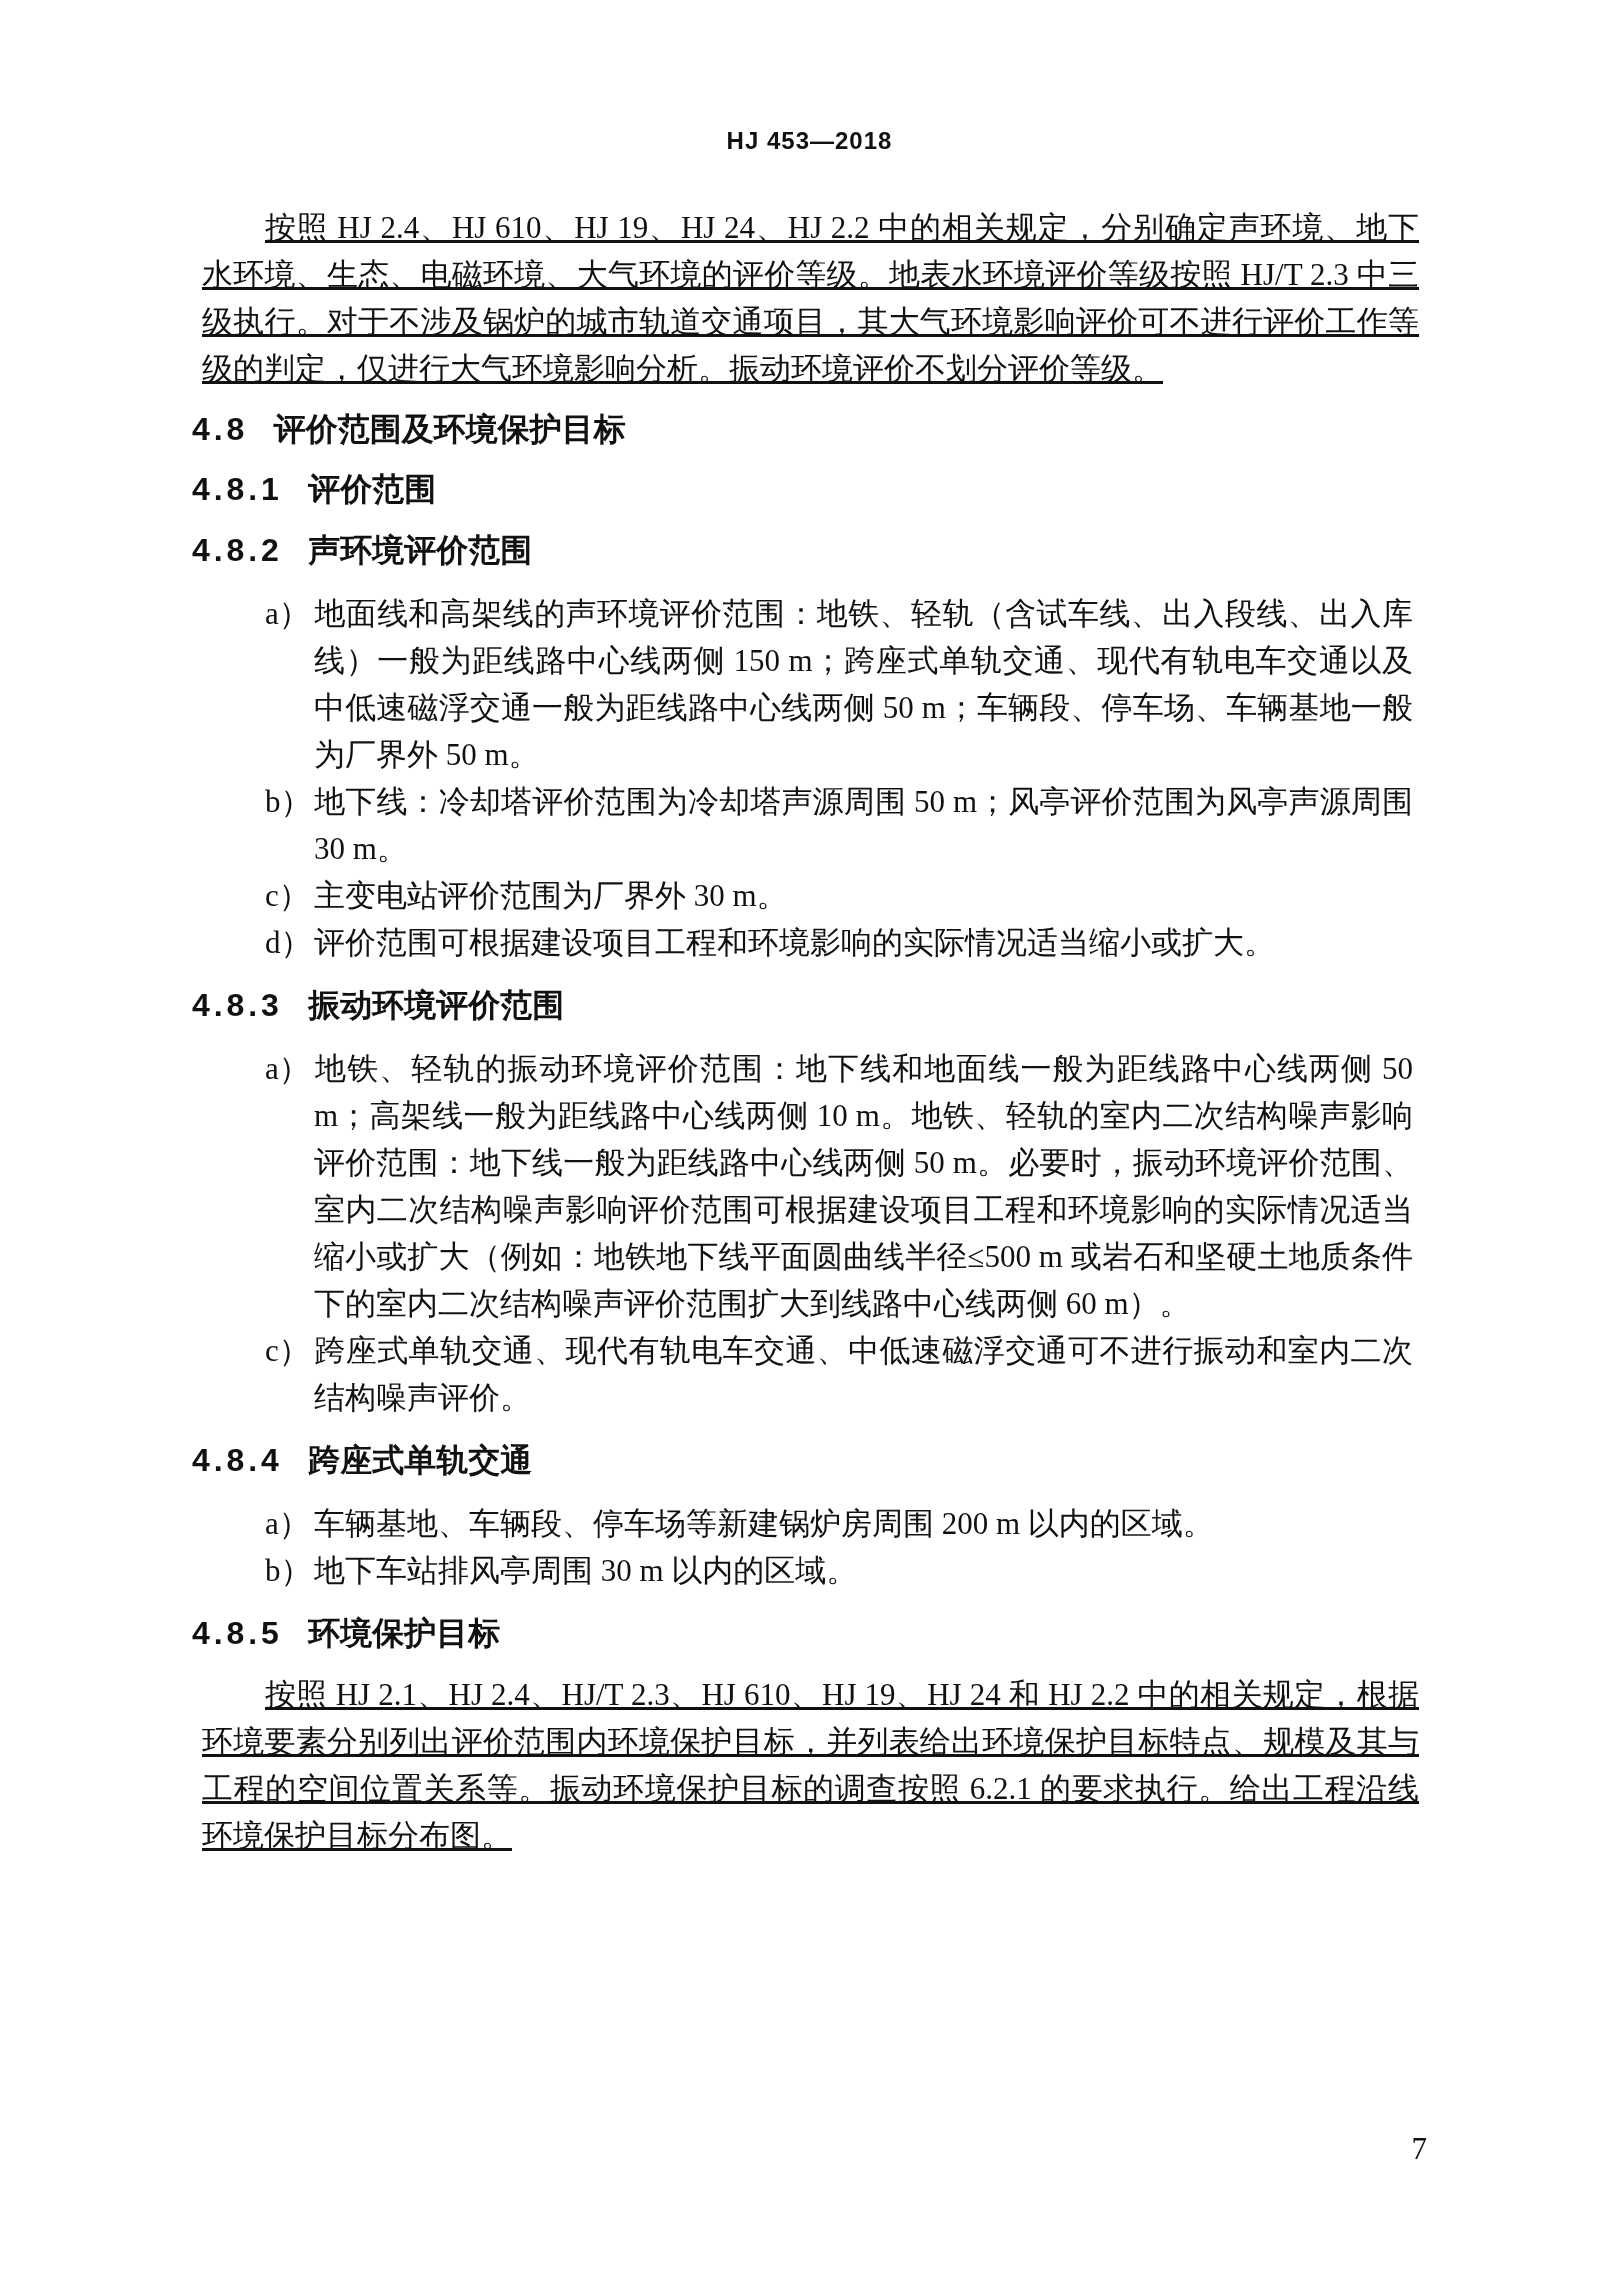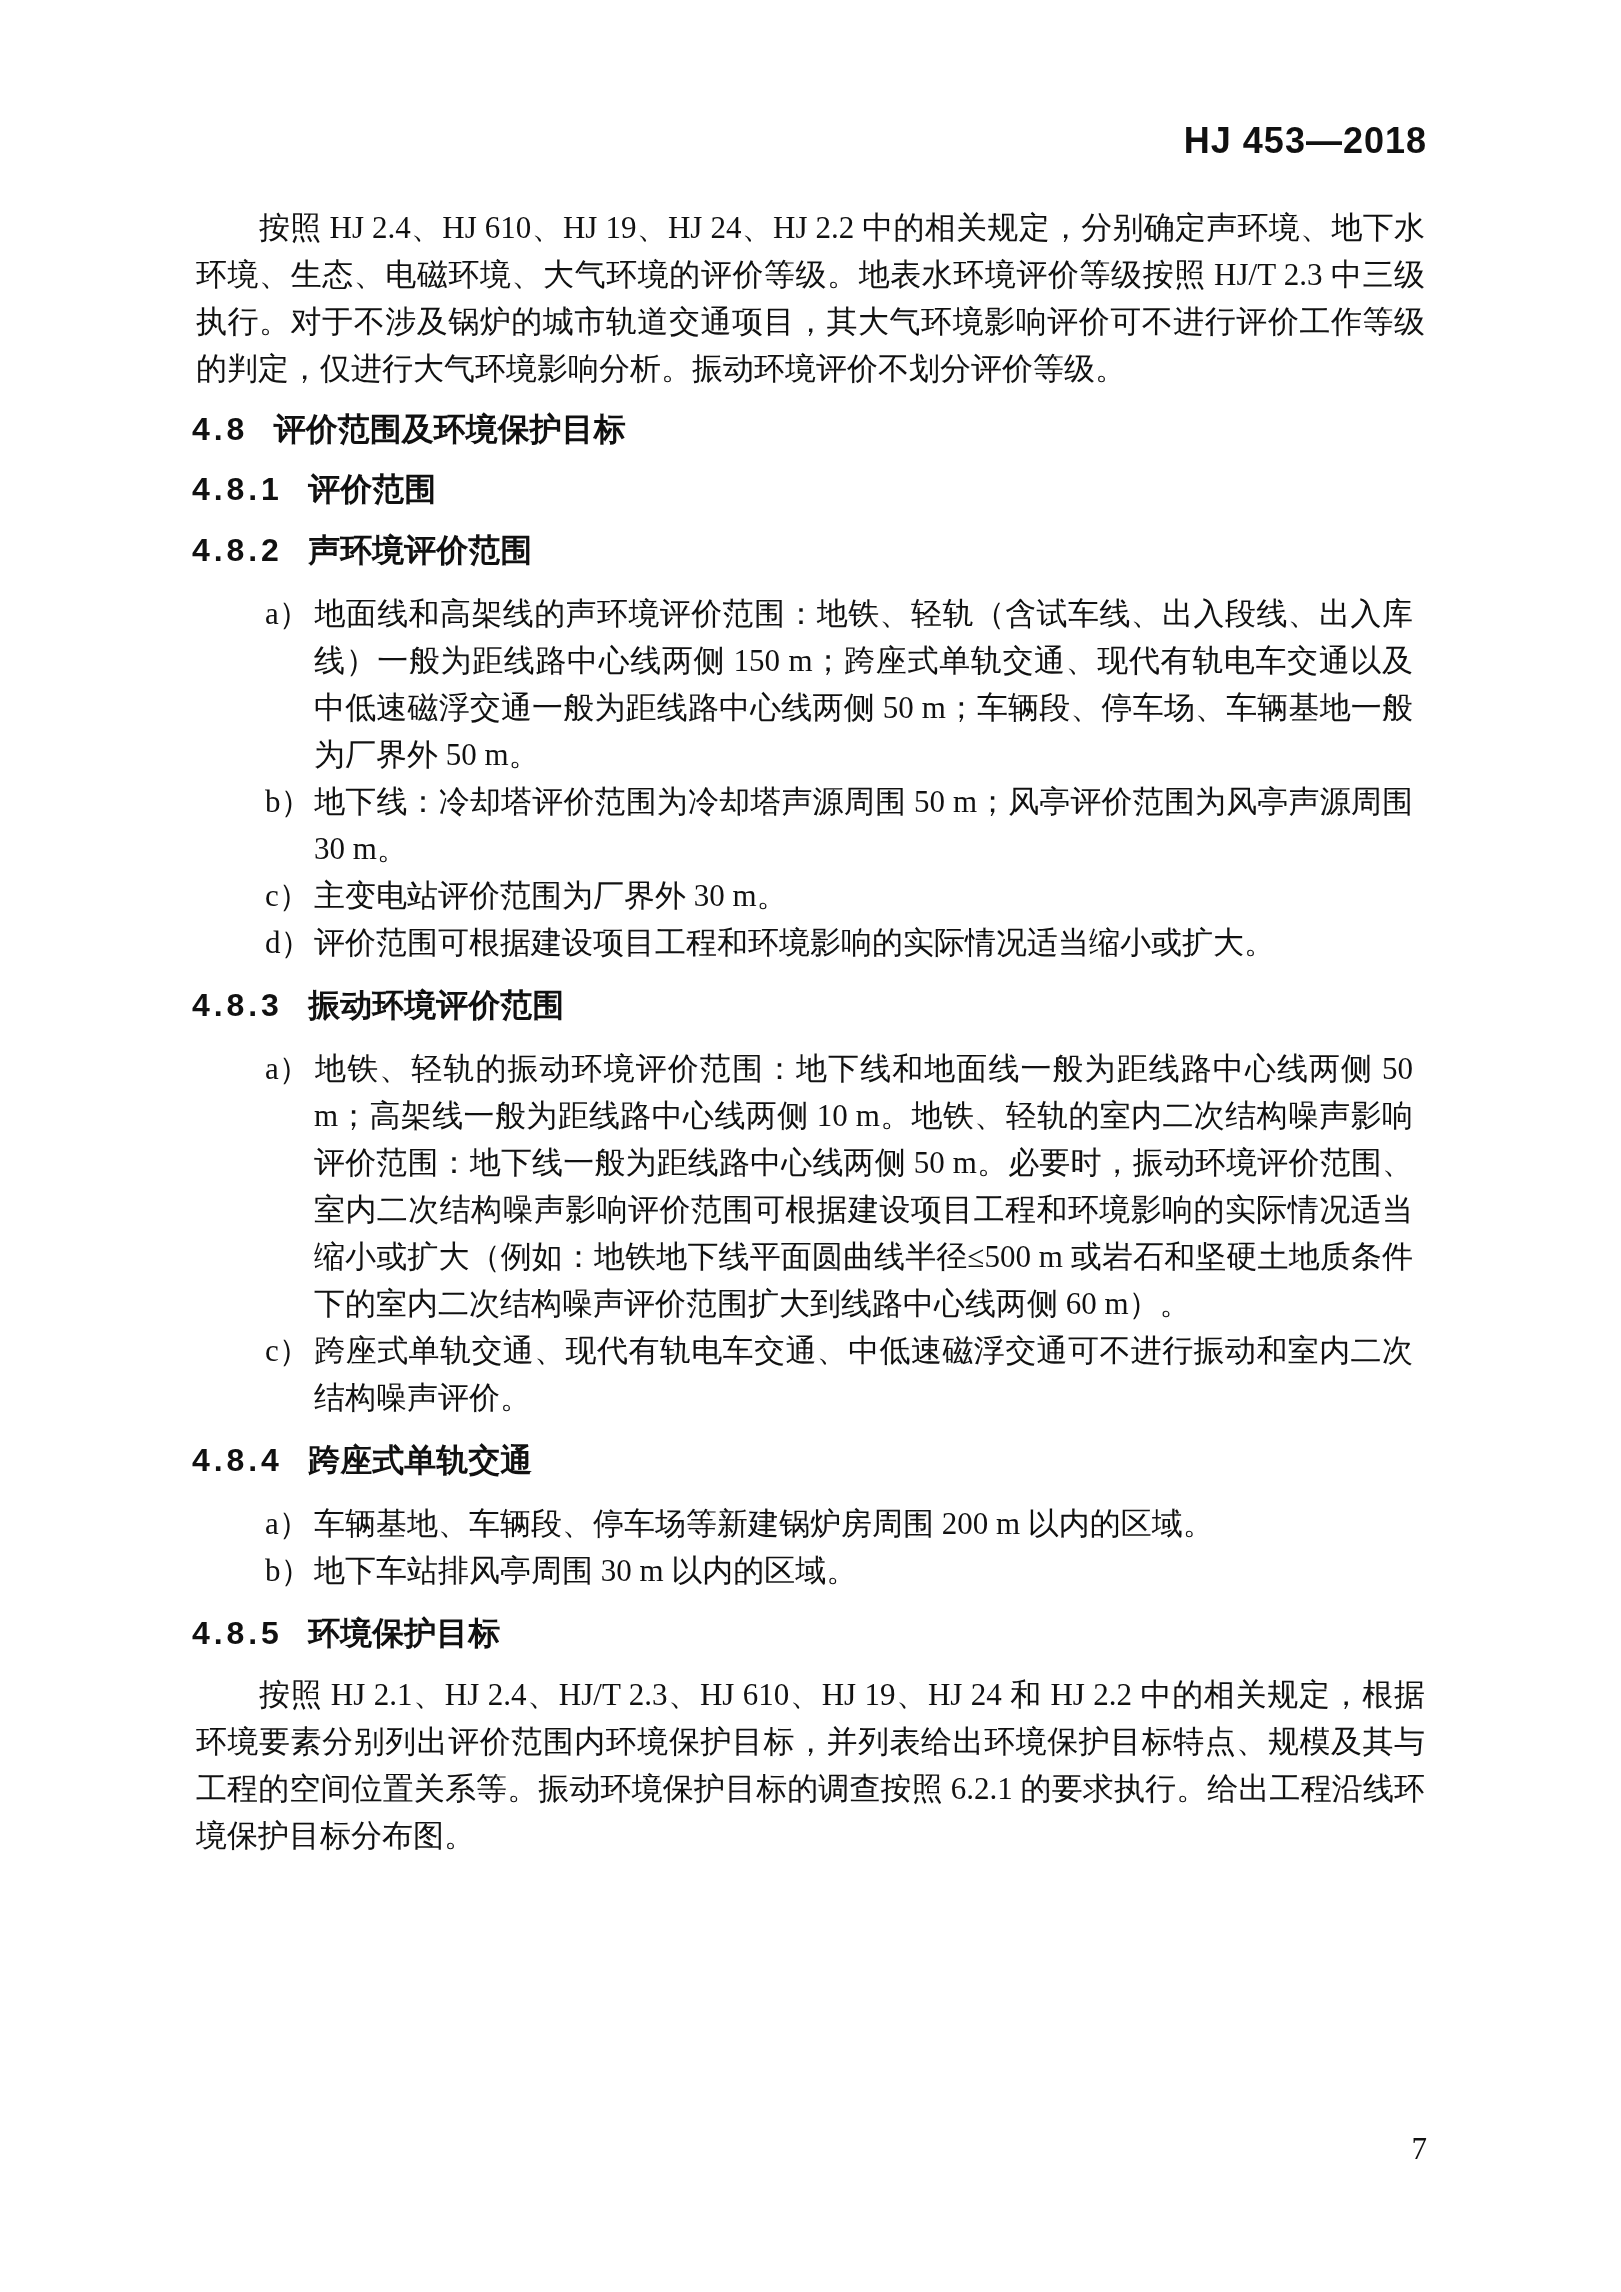--- a/index.html
+++ b/index.html
@@ -10,40 +10,41 @@
     background:#ffffff;
     box-sizing:border-box;
     padding:122px 192px 0 192px;
     color:#111;
     font-family:"Liberation Serif","DejaVu Serif",serif;
     font-size:31px;
     line-height:47px;
     overflow:hidden;
   }
   .doc-header{
-    text-align:right;
+    text-align:center;
     font-family:"Liberation Sans","DejaVu Sans",sans-serif;
     font-weight:600;
-    font-size:36px;
+    font-size:24px;
     line-height:37px;
     letter-spacing:1px;
     margin:0 2px 45px 0;
   }
   h2.sec,h3.sec{
     font-family:"Liberation Sans","DejaVu Sans",sans-serif;
     font-weight:700;
     font-size:32px;
     line-height:47px;
     margin:13.7px 0;
   }
   .sec .num{letter-spacing:3.9px;margin-right:25.5px;}
   p.body-p{
-    margin:4px;
+    margin:10px;
     text-align:justify;
     text-indent:63px;
+    text-decoration:underline;
   }
   .list{margin:16px;}
   .li{
     padding-left:106px;
     text-indent:-49px;
     text-align:justify;
     margin:0;
   }
   .li .marker{
     display:inline-block;

